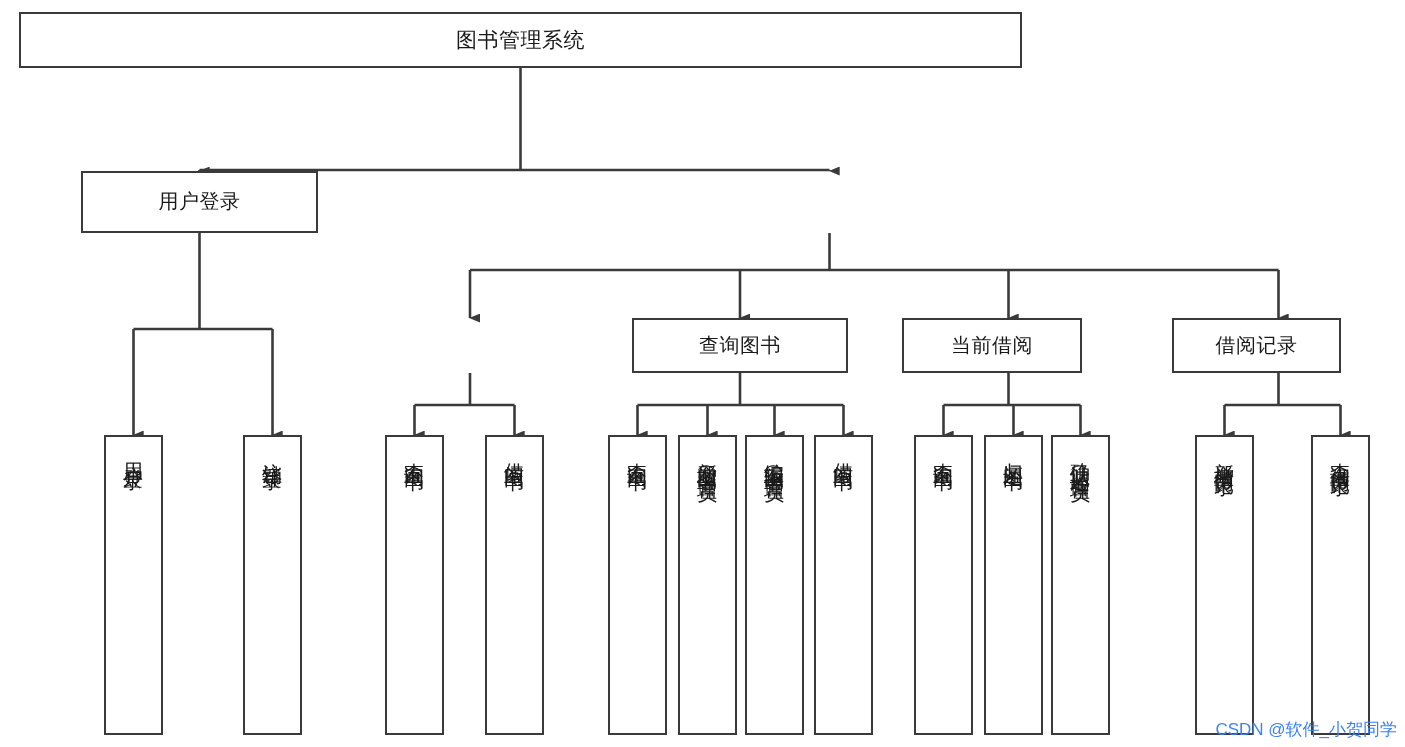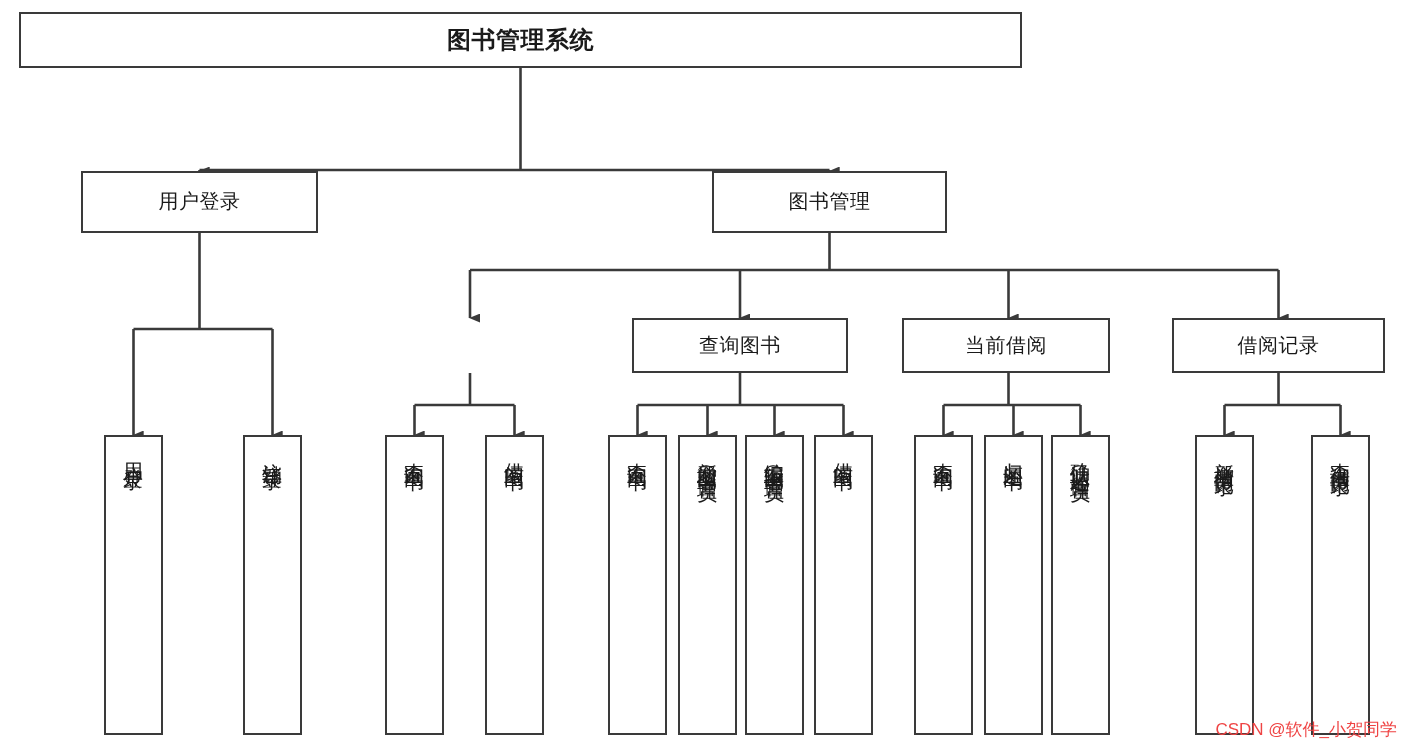--- a/index.html
+++ b/index.html
@@ -53,22 +53,21 @@
     white-space: nowrap;
     color: #1a1a1a;
   }
 
   
   .node.horizontal .node-label {
     font-size: 20px;
     letter-spacing: 0.5px;
   }
   .node.root .node-label {
-    font-size: 24px;
-    font-weight: bold;
+    font-size: 21px;
   }
 
   
   .node.vertical {
     align-items: flex-start;
     justify-content: center;
     padding-top: 10px;
   }
   .node.vertical .node-label {
     writing-mode: vertical-rl;
@@ -79,21 +78,21 @@
     line-height: 1;
   }
 
   
   #watermark {
     position: absolute;
     right: 8px;
     bottom: 6px;
     z-index: 3;
     font-size: 17px;
-    color: #ef4444;
+    color: #3b82f6;
     white-space: nowrap;
     pointer-events: none;
     font-family: "Liberation Sans", "DejaVu Sans", sans-serif;
   }
 </style>
 </head>
 <body>
 
 <div id="diagram-root">
 
@@ -140,31 +139,28 @@
       </g>
   </svg>
 
   <div class="node root horizontal" style="left: 19px; top: 12px; width: 1003px; height: 56px;">
     <span class="node-label">图书管理系统</span>
   </div>
 
   <div class="node horizontal" style="left: 81px; top: 171px; width: 237px; height: 62px;">
     <span class="node-label">用户登录</span>
   </div>
-  <div class="node horizontal" style="left: 712px; top: 171px; width: 235px; height: 62px;">
-    <span class="node-label">图书管理</span>
-  </div>
 
   <div class="node horizontal" style="left: 632px; top: 318px; width: 216px; height: 55px;">
     <span class="node-label">查询图书</span>
   </div>
-  <div class="node horizontal" style="left: 902px; top: 318px; width: 208px; height: 55px;">
+  <div class="node horizontal" style="left: 902px; top: 318px; width: 180px; height: 55px;">
     <span class="node-label">当前借阅</span>
   </div>
-  <div class="node horizontal" style="left: 1172px; top: 318px; width: 213px; height: 55px;">
+  <div class="node horizontal" style="left: 1172px; top: 318px; width: 169px; height: 55px;">
     <span class="node-label">借阅记录</span>
   </div>
 
   <div class="node vertical" style="left: 104px; top: 435px; width: 59px; height: 300px;">
     <span class="node-label">用户登录</span>
   </div>
   <div class="node vertical" style="left: 243px; top: 435px; width: 59px; height: 300px;">
     <span class="node-label">注销登录</span>
   </div>
   <div class="node vertical" style="left: 385px; top: 435px; width: 59px; height: 300px;">

